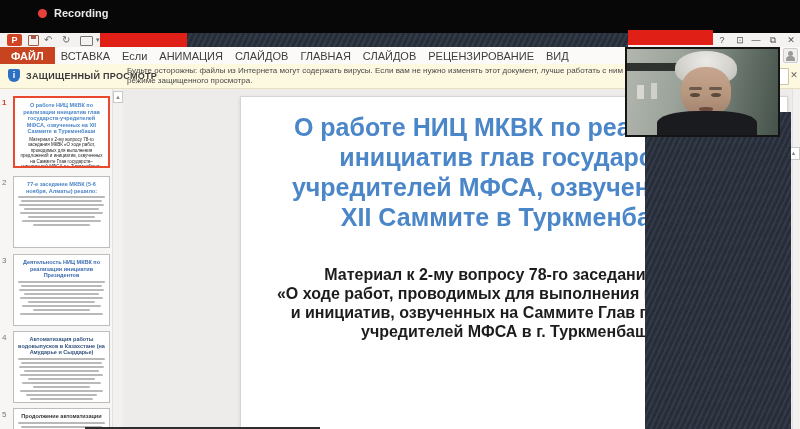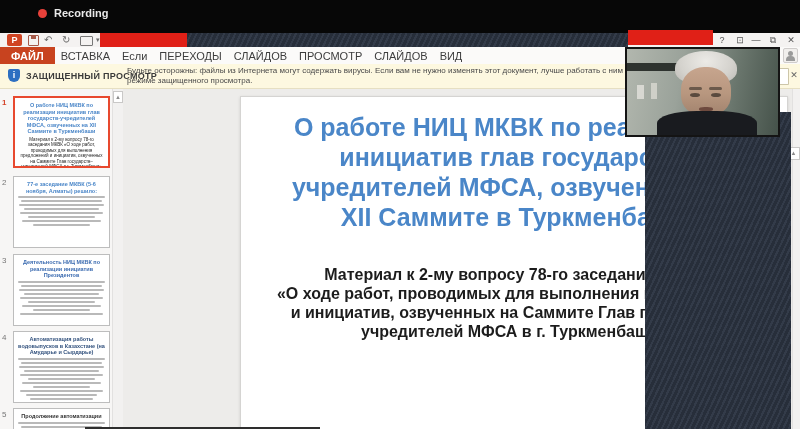--- a/index.html
+++ b/index.html
@@ -105,24 +105,25 @@
       <div class="winctl" style="left:733px;">⊡</div>
       <div class="winctl" style="left:749px;">—</div>
       <div class="winctl" style="left:766px;">⧉</div>
       <div class="winctl" style="left:784px;">✕</div>
     </div>
 
     <div id="tabbar">
         <div class="tab active">ФАЙЛ</div>
         <div class="tab">ВСТАВКА</div>
         <div class="tab">Если</div>
-        <div class="tab">ПЕРЕХОДЫ</div>
+        <div class="tab">АНИМАЦИЯ</div>
         <div class="tab">СЛАЙДОВ</div>
-        <div class="tab">ПРОСМОТР</div>
+        <div class="tab">ГЛАВНАЯ</div>
         <div class="tab">СЛАЙДОВ</div>
+        <div class="tab">РЕЦЕНЗИРОВАНИЕ</div>
         <div class="tab">ВИД</div>
       </div>
     <div id="account">
       <div class="head"></div>
       <div class="body"></div>
     </div>
 
     <div id="warnbar">
       <div id="shield">i</div>
       <div id="pvlabel">ЗАЩИЩЕННЫЙ ПРОСМОТР</div>

